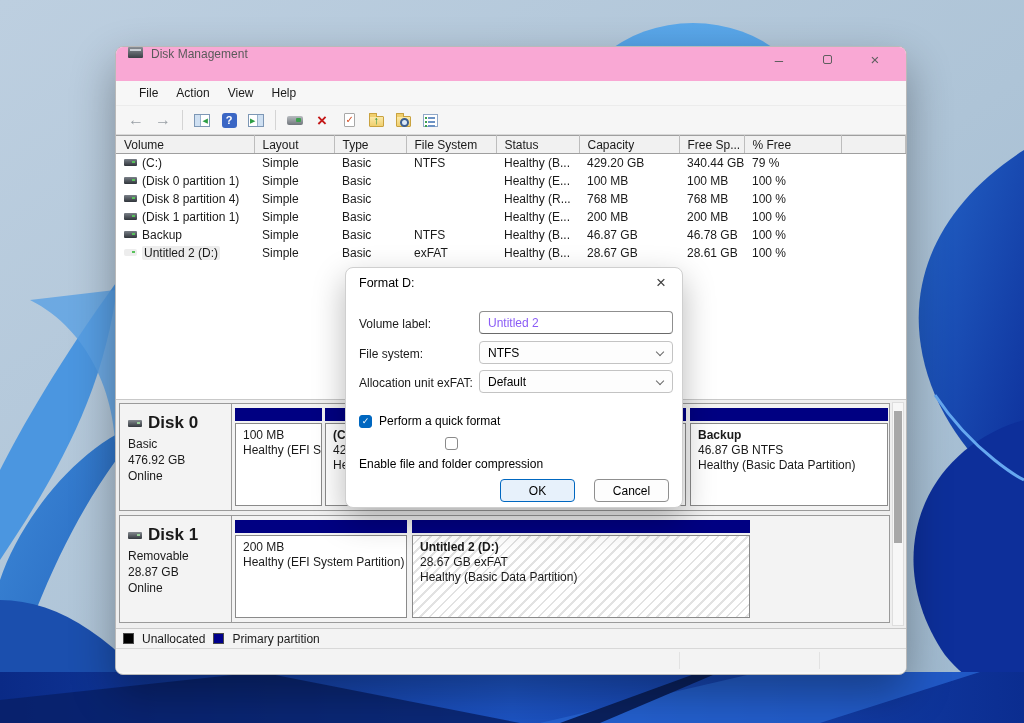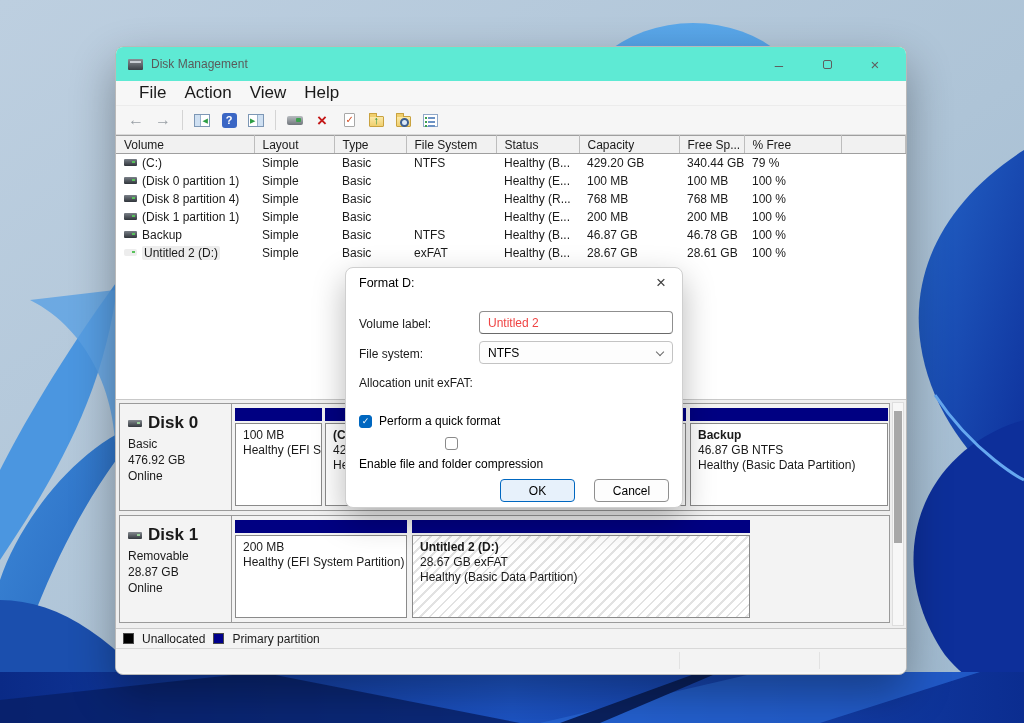--- a/index.html
+++ b/index.html
@@ -8,30 +8,30 @@
 
   
   .desktop { position:absolute; inset:0; }
   .desktop svg { position:absolute; inset:0; }
 
   
   .window { position:absolute; left:115px; top:46px; width:792px; height:629px;
     background:#f7f7f7; border:1px solid #b9b9b9; border-radius:8px;
     box-shadow:0 18px 45px rgba(0,0,0,.33); overflow:hidden; font-size:12px; color:#1a1a1a; }
 
-  .titlebar { height:34px; display:flex; align-items:center; padding:0 16px 0 12px; background:#5eead4; }
+  .titlebar { height:34px; display:flex; align-items:flex-start; padding:0 16px 0 12px; background:#f9a8d4; }
   .appico { width:15px; height:11px; border-radius:1px; background:linear-gradient(#8a8f95,#3a3f45); position:relative; flex:none; }
   .appico::after { content:""; position:absolute; left:2px; right:2px; top:2px; height:2px; background:#c9ced4; }
   .titlebar .title { margin-left:8px; color:#5a5a5a; font-size:12px; }
   .wincontrols { margin-left:auto; display:flex; align-items:center; gap:18px; color:#5f5f5f; }
   .wbtn { width:30px; height:24px; display:flex; align-items:center; justify-content:center; font-size:15px; }
   .wbtn .sq { width:9px; height:9px; border:1px solid #5f5f5f; border-radius:2px; }
 
   .menubar { height:24px; display:flex; align-items:center; padding-left:14px; background:#f7f7f7; }
-  .menuitem { padding:2px 9px; font-size:17px; }
+  .menuitem { padding:2px 9px; font-size:12px; }
 
   .toolbar { height:30px; display:flex; align-items:center; padding-left:10px; gap:7px;
     background:#f6f6f6; border-top:1px solid #ececec; border-bottom:1px solid #d8d8d8; }
   .tsep { width:1px; height:20px; background:#d4d4d4; margin:0 2px; }
   .tbtn { width:20px; height:22px; display:flex; align-items:center; justify-content:center; }
   .arrowglyph { color:#9aa0a6; font-weight:bold; font-size:16px; line-height:1; }
   .mmcwin { width:16px; height:13px; border:1px solid #7d97b5; background:#fff; position:relative; display:inline-block; }
   .mmcwin.left::before { content:""; position:absolute; left:0; top:0; bottom:0; width:5px; background:#cfe0f2; border-right:1px solid #9ab2cc; }
   .mmcwin.left::after { content:"\25C0"; position:absolute; right:1px; top:0px; color:#2e9e44; font-size:7px; line-height:11px; }
   .mmcwin.right::before { content:""; position:absolute; right:0; top:0; bottom:0; width:5px; background:#cfe0f2; border-left:1px solid #9ab2cc; }
@@ -91,21 +91,21 @@
   .sdiv.a { left:563px; } .sdiv.b { left:703px; }
 
   
   .dialog { position:absolute; left:345px; top:238px; width:338px; height:241px; background:#fff;
     border:1px solid #cfcfcf; border-radius:8px; box-shadow:0 12px 32px rgba(0,0,0,.28); font-size:12px; z-index:10;margin-top:29px; }
   .dlg-title { position:absolute; left:13px; top:8px; font-size:12.5px; }
   .dlg-close { position:absolute; right:10px; top:4px; width:22px; height:22px; display:flex; align-items:center; justify-content:center; font-size:17px; color:#404040; }
   .dlg-label { position:absolute; left:13px; font-size:12px; color:#1a1a1a; }
   .lbl1 { top:49px; } .lbl2 { top:79px; } .lbl3 { top:108px; }
   .dlg-input { position:absolute; left:133px; top:43px; width:194px; height:23px; border:1px solid #8f8f8f; border-bottom-color:#6a6a6a;
-    border-radius:4px; padding:0 8px; font-size:12px; font-family:inherit; color:#ef4444; background:#fff; }
+    border-radius:4px; padding:0 8px; font-size:12px; font-family:inherit; color:#8b5cf6; background:#fff; }
   .dlg-select { position:absolute; left:133px; width:194px; height:23px; border:1px solid #c3c3c3; border-radius:4px;
     background:#fdfdfd; display:flex; align-items:center; padding:0 8px; }
   .sel2 { top:73px; } .sel3 { top:102px; }
   .chev { position:absolute; right:9px; top:7px; width:6px; height:6px; border-right:1.4px solid #6a6a6a; border-bottom:1.4px solid #6a6a6a; transform:rotate(45deg); }
   .cbrow { position:absolute; left:13px; display:flex; align-items:center; gap:7px; }
   .cb1 { top:146px; } .cb2 { top:169px;flex-direction:column; }
   .cbox { width:13px; height:13px; border-radius:3px; flex:none; display:flex; align-items:center; justify-content:center; }
   .cbox.on { background:#0067c0; border:1px solid #0067c0; color:#fff; font-size:9px; font-weight:bold; }
   .cbox.off { background:#fff; border:1px solid #8a8a8a; }
   .dlg-btn { position:absolute; top:211px; width:75px; height:23px; border-radius:4px; display:flex; align-items:center; justify-content:center; font-size:12px; }
@@ -428,20 +428,24 @@
   <div class="dlg-label lbl1">Volume label:</div>
   <input class="dlg-input" value="Untitled 2" style="">
 
   <div class="dlg-label lbl2">File system:</div>
   <div class="dlg-select sel2">
     <span>NTFS</span>
     <span class="chev"></span>
   </div>
 
   <div class="dlg-label lbl3">Allocation unit exFAT:</div>
+  <div class="dlg-select sel3">
+    <span>Default</span>
+    <span class="chev"></span>
+  </div>
 
   <div class="cbrow cb1">
     <span class="cbox on">
         <span>✓</span>
       </span>
     <span>Perform a quick format</span>
   </div>
   <div class="cbrow cb2">
     <span class="cbox off"></span>
     <span>Enable file and folder compression</span>

